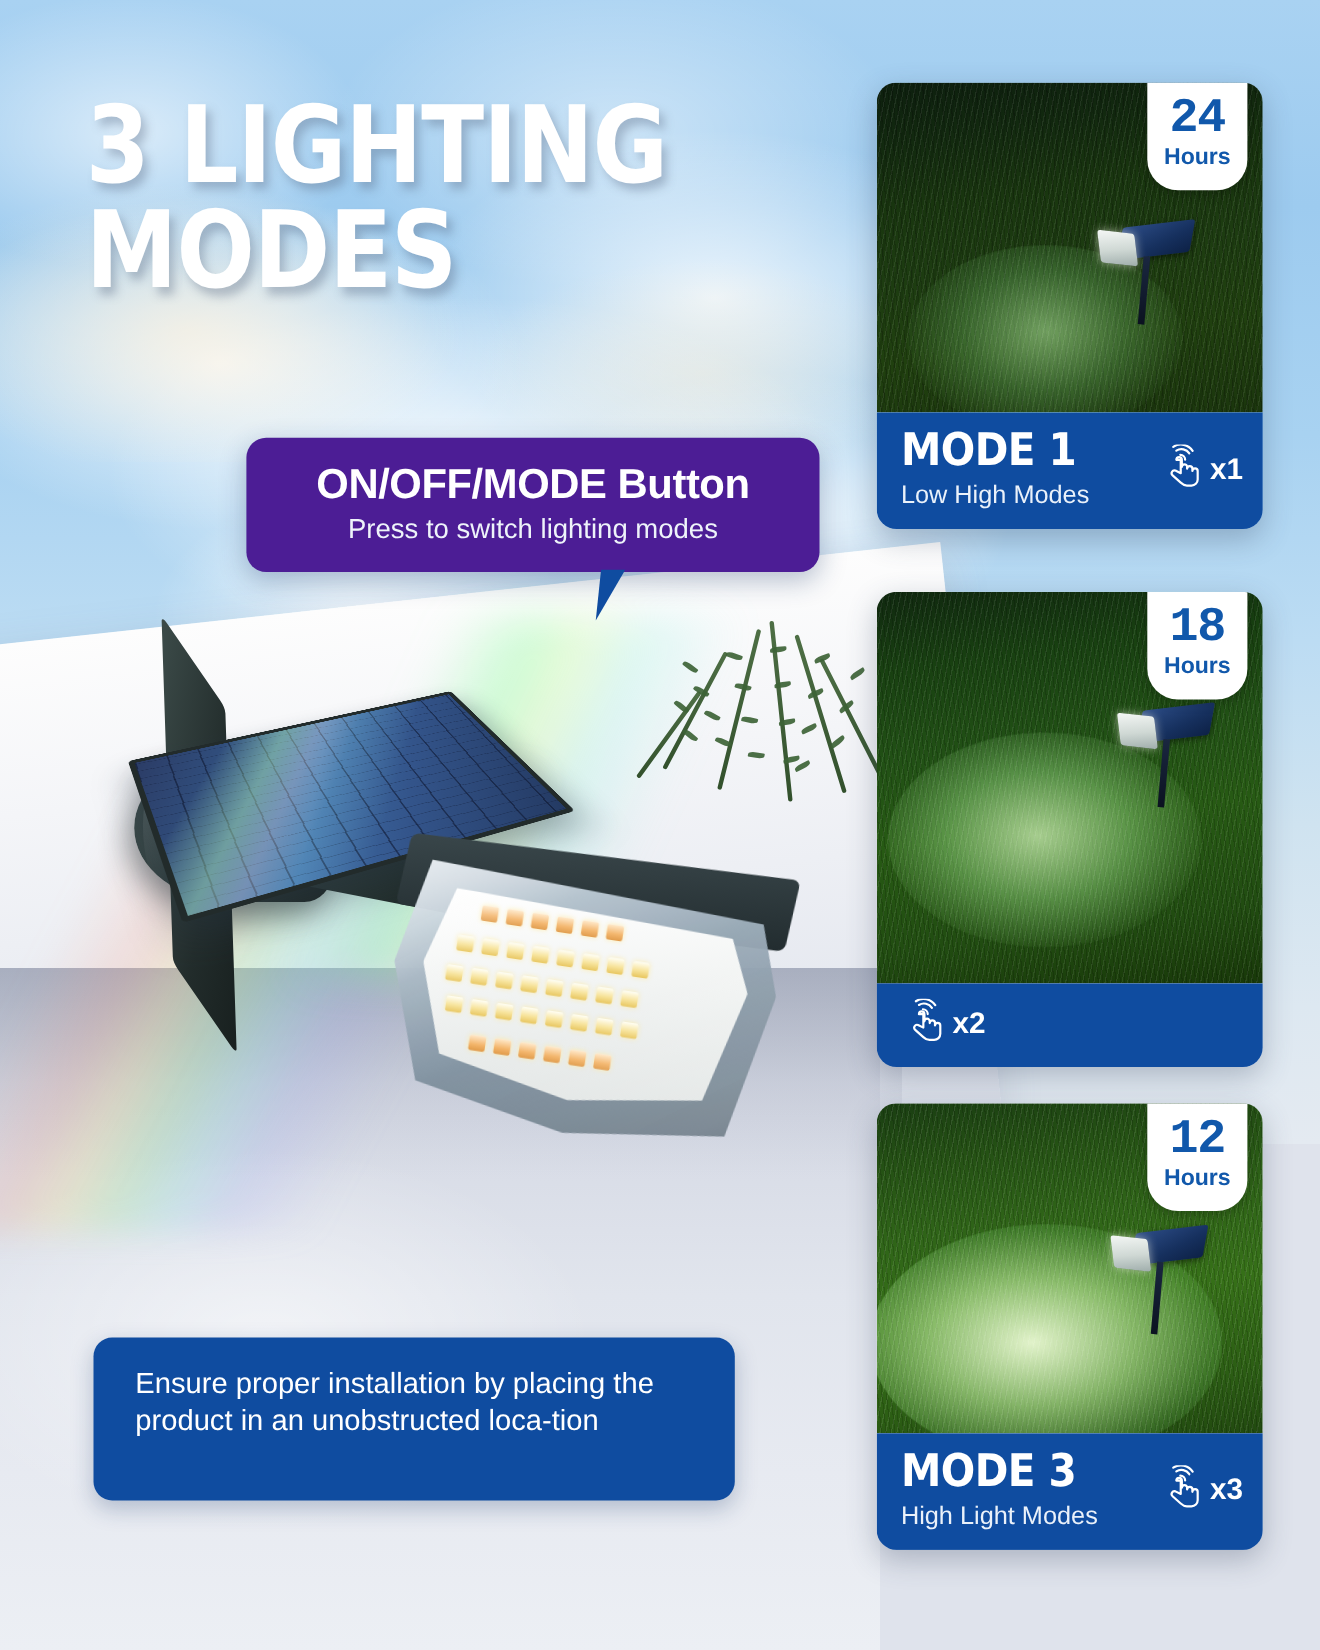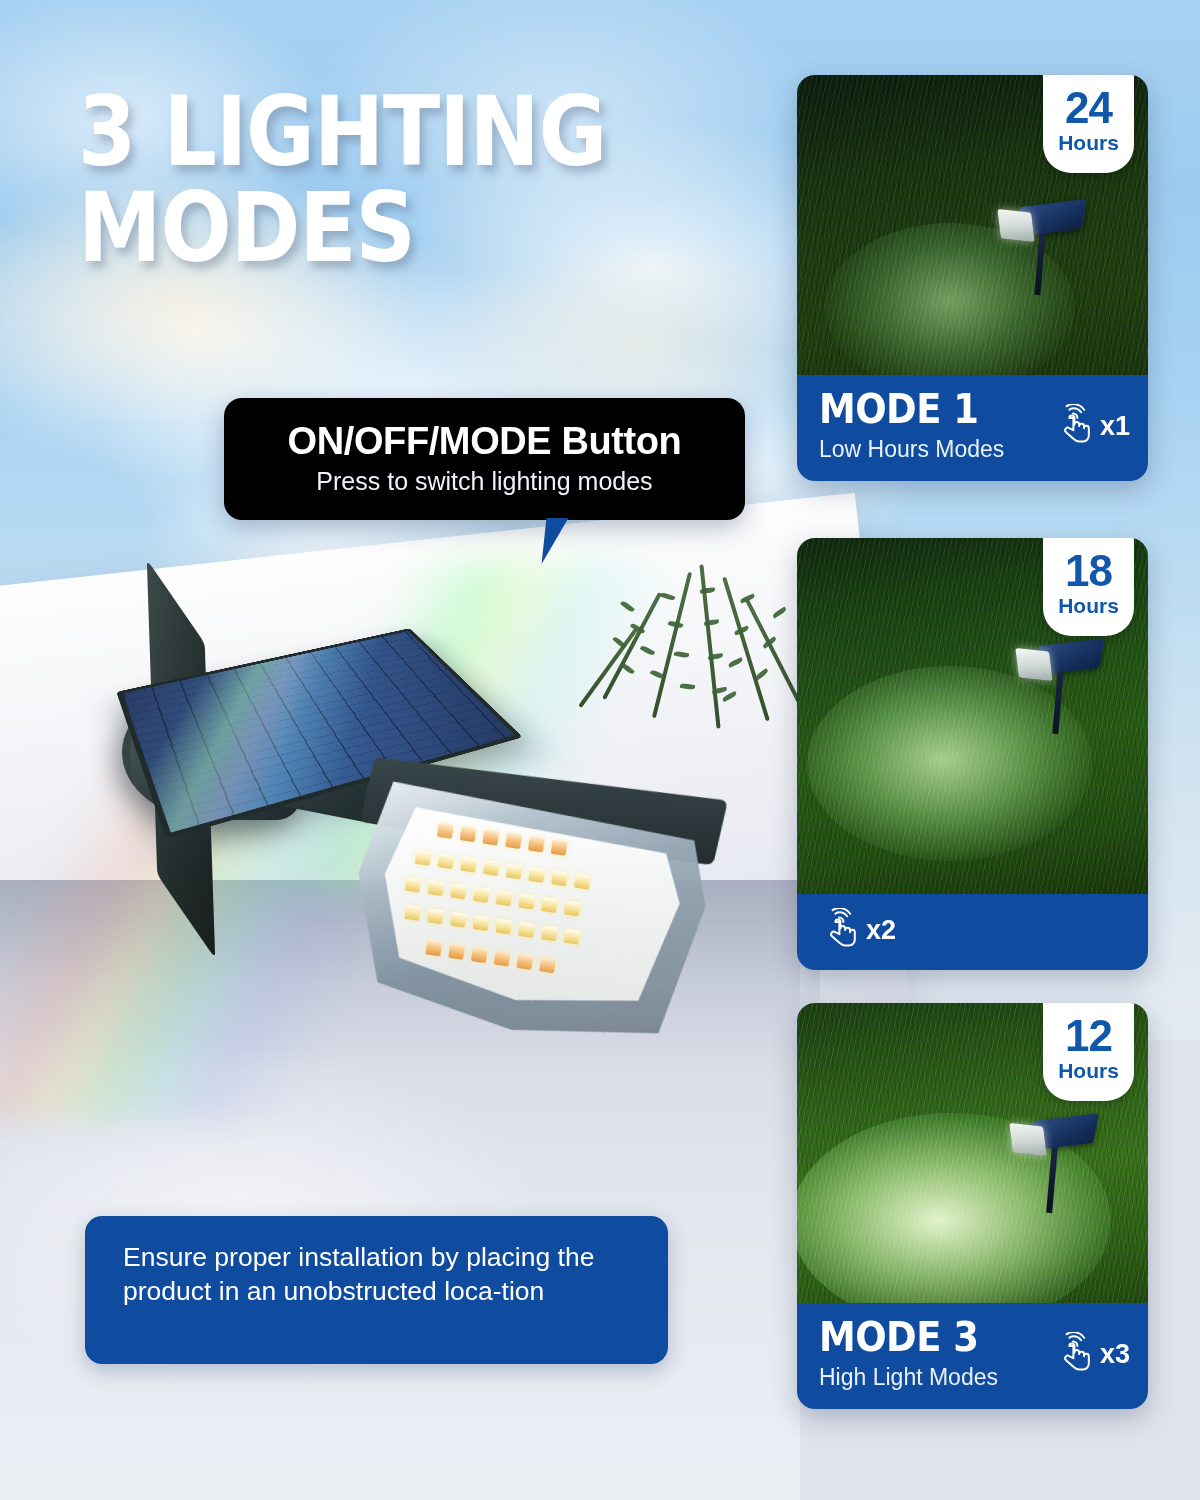--- a/index.html
+++ b/index.html
@@ -162,21 +162,21 @@
   .head-gloss {
     position:absolute; inset:0; pointer-events:none;
     clip-path:polygon(6% 0%, 94% 6%, 100% 34%, 92% 92%, 50% 100%, 10% 88%, 0% 42%);
     background:linear-gradient(145deg, rgba(255,255,255,.50) 0%, rgba(255,255,255,.06) 26%,
       rgba(255,255,255,0) 50%, rgba(255,255,255,.18) 88%);
   }
 
   
   .callout {
     position:absolute; left:224px; top:398px; width:521px; height:122px;
-    background:#000000; border-radius:18px;
+    background:#4c1d95; border-radius:18px;
     box-shadow:0 8px 24px rgba(20,50,100,.30);
     display:flex; flex-direction:column; align-items:center; justify-content:center;
   }
   .callout-title {
     color:#fff; font-size:38px; font-weight:bold; letter-spacing:-.4px;
     line-height:1.04; white-space:nowrap;
   }
   .callout-sub {
     color:#eef3fa; font-size:25px; font-weight:400; margin-top:6px; white-space:nowrap;
   }
@@ -248,21 +248,21 @@
   }
 
   .hours-badge {
     position:absolute; width:91px; background:#fff;
     border-radius:0 0 28px 28px;
     display:flex; flex-direction:column; align-items:center; justify-content:center;
     padding-bottom:8px;
     box-shadow:0 3px 10px rgba(0,0,0,.22);
   }
   .hours-num {
-    color:#1158ab; font-family:Liberation Sans, sans-serif;
+    color:#1158ab; font-family:Liberation Mono, monospace;
     font-weight:bold; font-size:44px; line-height:1; letter-spacing:-1px;
   }
   .hours-label {
     color:#1158ab; font-weight:bold; font-size:21px; line-height:1.1; margin-top:1px;
   }
 
   .card-label {
     position:relative; background:#0f4ca0; padding:14px 0 18px 22px;
     display:flex; align-items:center;
   }
@@ -410,21 +410,21 @@
         <div class="lamp-stake" style="left:40px; top:36px; height:62px;"></div>
       </div>
       <div class="hours-badge" style="left:246px; top:0; height:98px;">
         <div class="hours-num">24</div>
         <div class="hours-label">Hours</div>
       </div>
     </div>
     <div class="card-label">
       <div class="card-label-texts">
         <div class="mode-title">MODE 1</div>
-        <div class="mode-sub">Low Hours Modes</div>
+        <div class="mode-sub">Low High Modes</div>
       </div>
       <div class="tap-group">
         <svg width="42" height="44" viewBox="0 0 42 44">
           <g fill="none" stroke="#ffffff" stroke-width="2" stroke-linecap="round" stroke-linejoin="round">
             <path d="M20 9.5 a4.4 4.4 0 0 1 4.4 4.4"></path>
             <path d="M16.4 5.6 a8.6 8.6 0 0 1 11.8 2.6"></path>
             <path d="M13.6 2.2 a12.8 12.8 0 0 1 17.6 3.6"></path>
             <path d="M20.4 14 v12.2 l-4.8 -2.4 a2.6 2.6 0 0 0 -2.6 4.4 l7.4 6.6 c1.4 1.3 3.1 2.6 5.6 2.6 h4.2 a5.6 5.6 0 0 0 5.6 -5.6 v-7.6 a2.4 2.4 0 0 0 -4.8 0 v-2.1 a2.4 2.4 0 0 0 -4.8 0 v-1.6 a2.4 2.4 0 0 0 -4.8 0 v-6.5 a2.5 2.5 0 0 0 -5 0 z"></path>
           </g>
         </svg>

